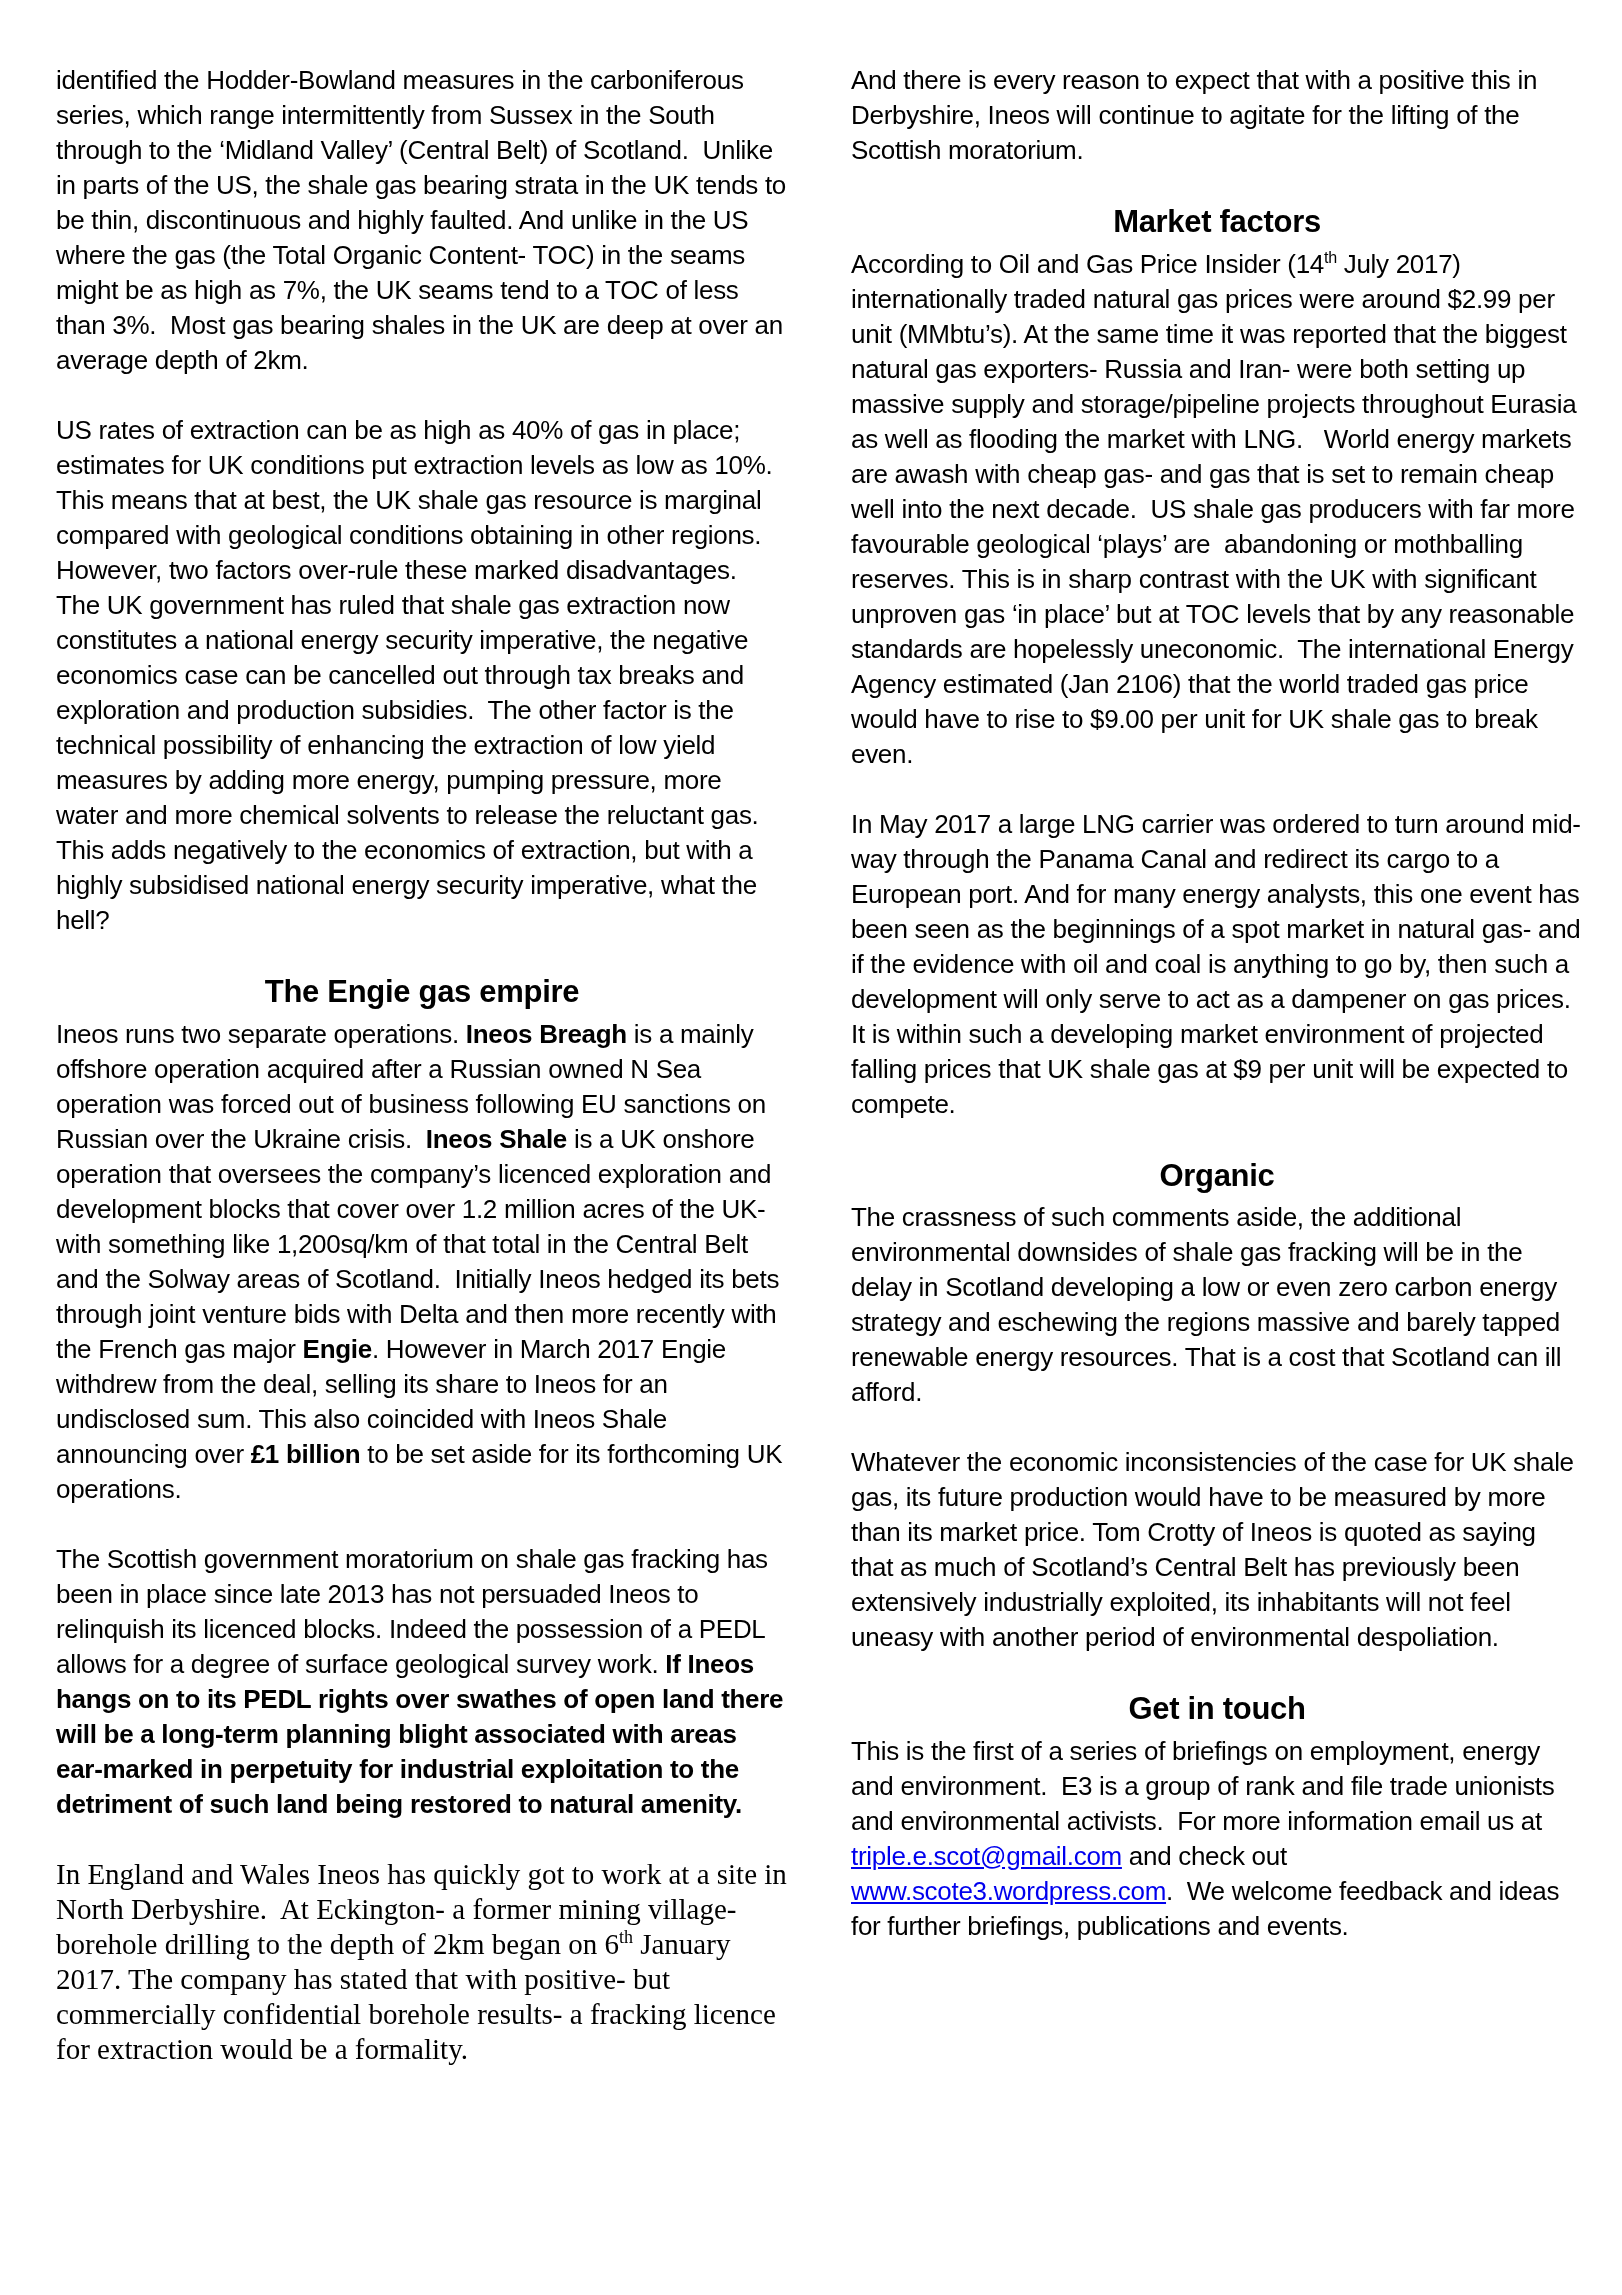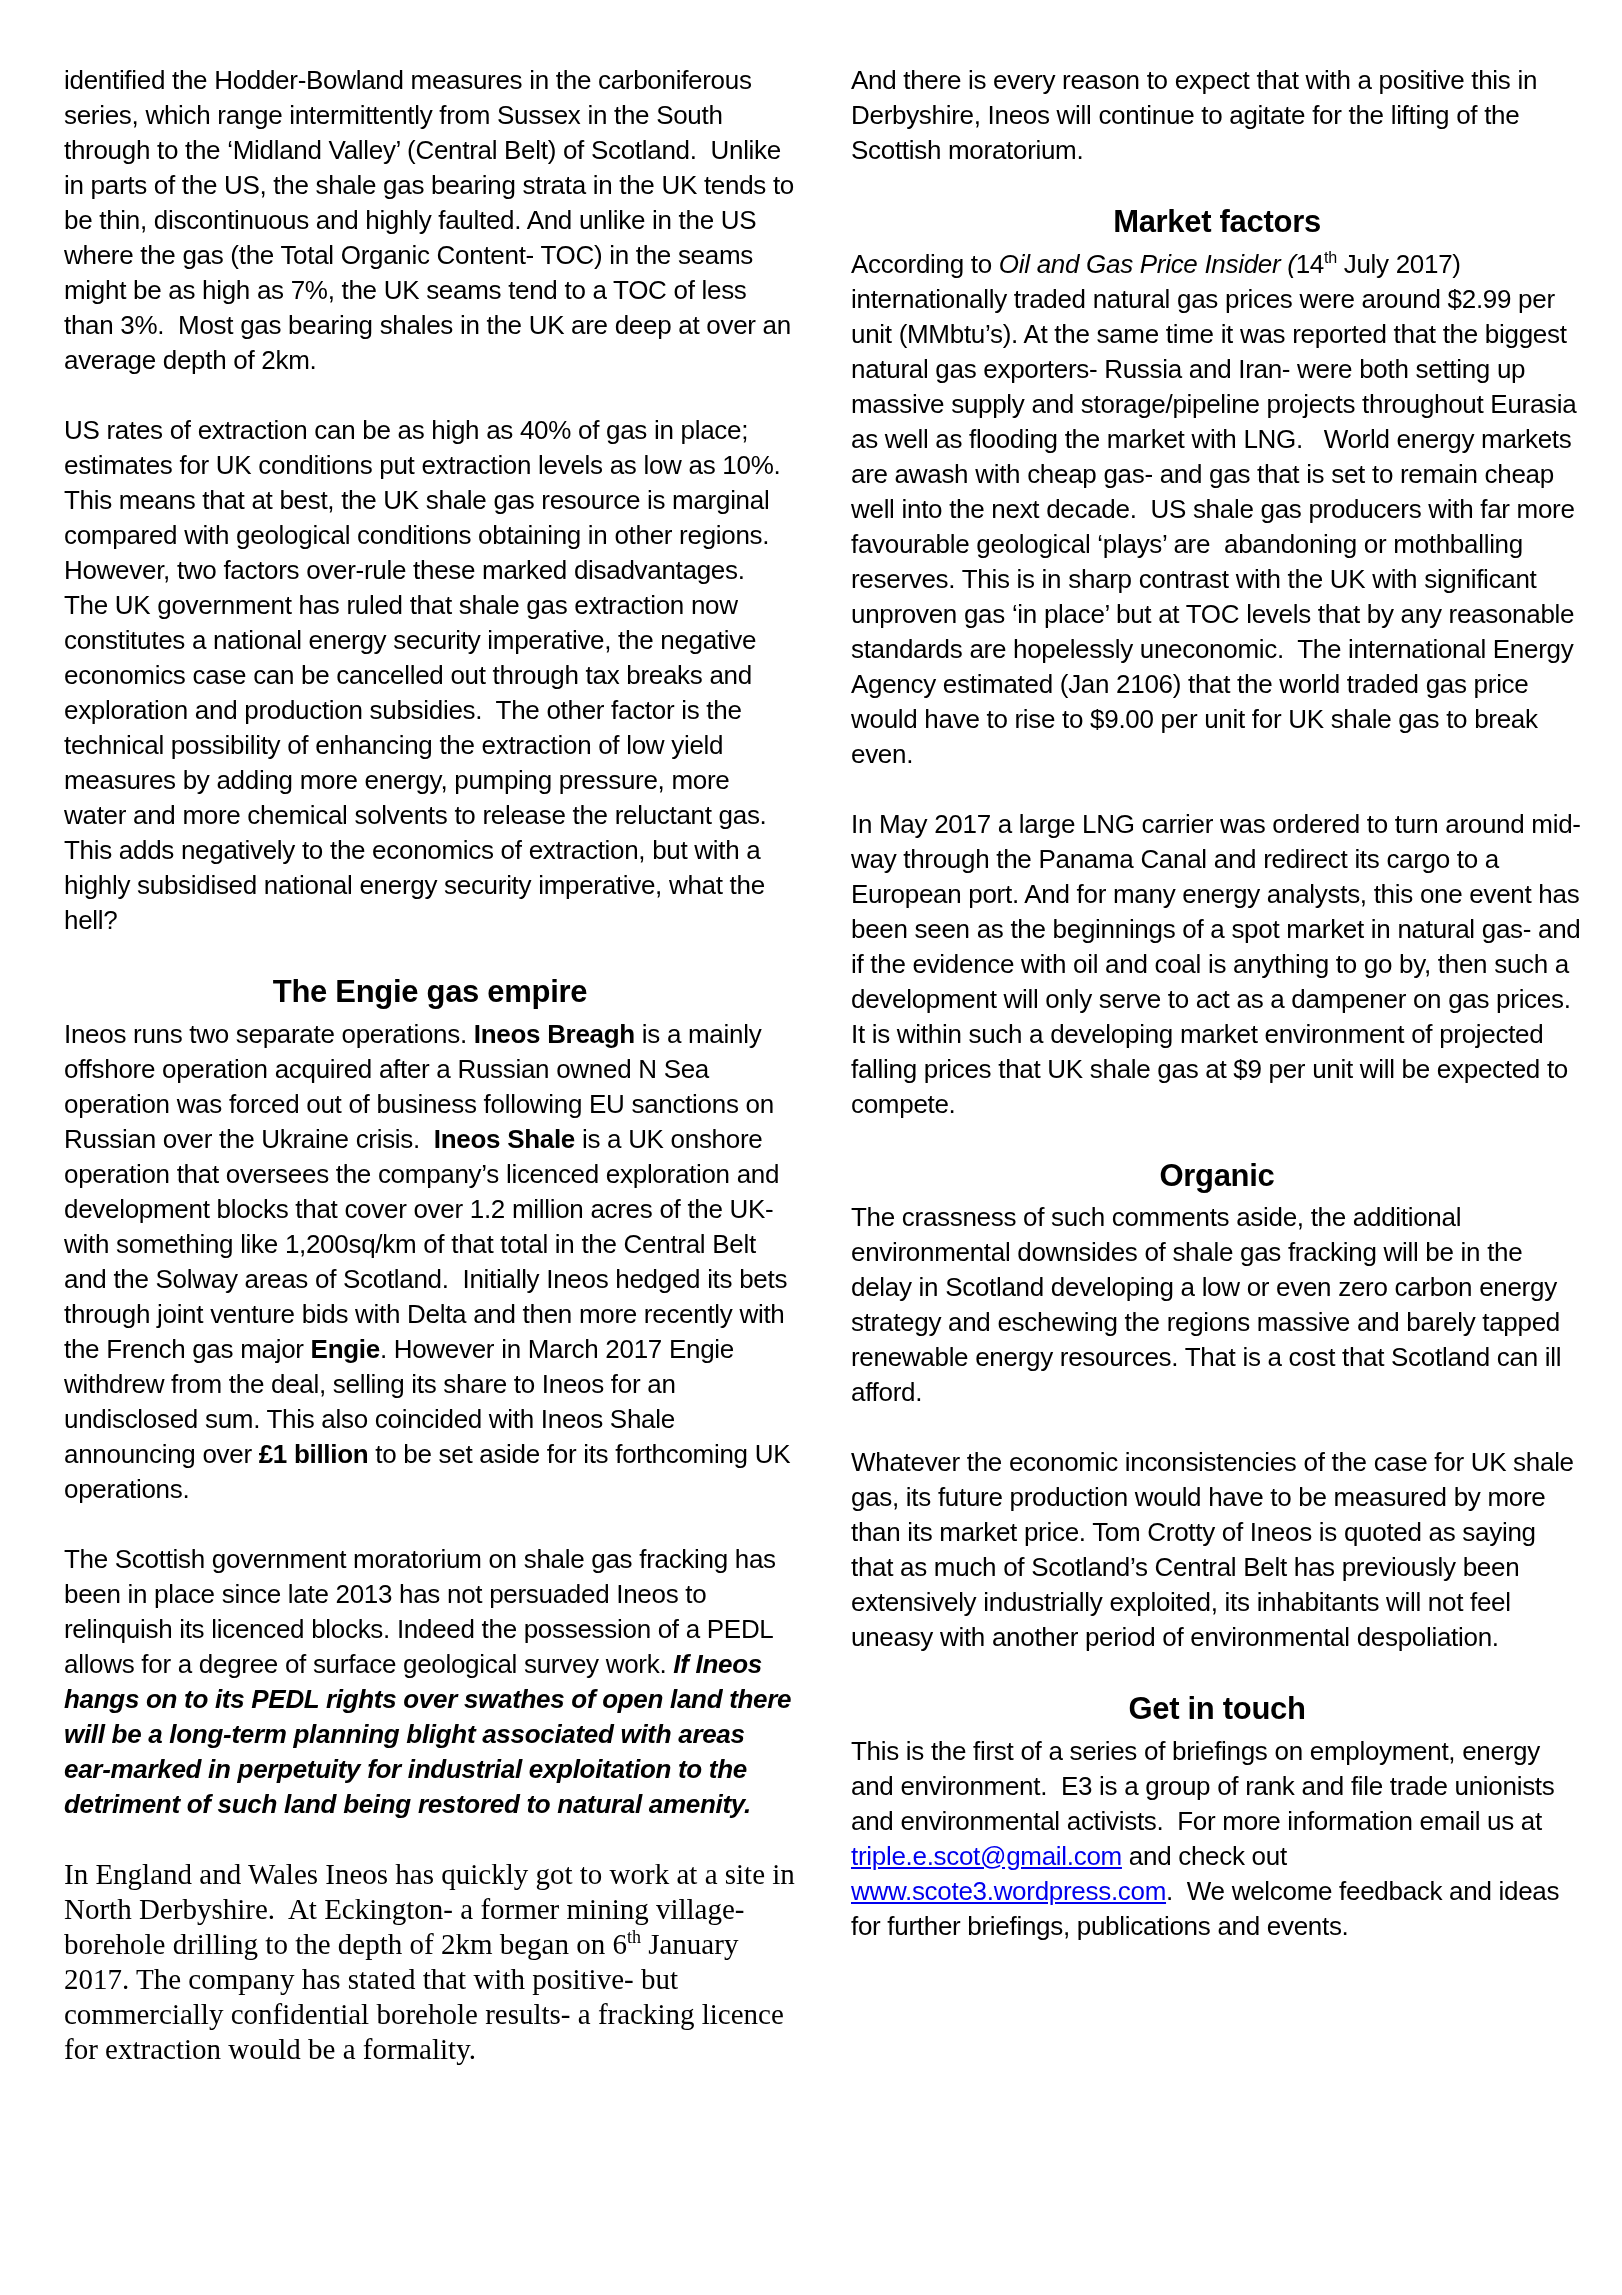--- a/index.html
+++ b/index.html
@@ -11,21 +11,21 @@
     font-family: "Liberation Sans", sans-serif;
     color: #000000;
     overflow: hidden;
   }
   .page { position: absolute; inset: 0; }
   .col {
     position: absolute;
     top: 63px;
     width: 732px;
   }
-  .col-left  { left: 64px; }
+  .col-left  { left: 56px; }
   .col-right { left: 851px; }
   p, h2 { white-space: pre-wrap; }
   p {
     font-size: 26px;
     line-height: 35px;
     letter-spacing: -0.3px;
     margin: 0 0 35px 0;
   }
   h2 {
     font-size: 31px;
@@ -35,21 +35,21 @@
     margin: 5.2px 0 6.5px 0;
     text-align: center;
   }
   .serif {
     font-family: "Liberation Serif", serif;
     font-size: 29px;
     letter-spacing: 0;
     margin-top: 35px;
   }
   .b { font-weight: bold; }
-  .i { font-style: italic; }
+  .i { }
   .sup {
     font-size: 62%;
     vertical-align: super;
     line-height: 0;
   }
   a.link {
     color: #0000ee;
     text-decoration: underline;
     cursor: pointer;
     margin-top: 23px;

